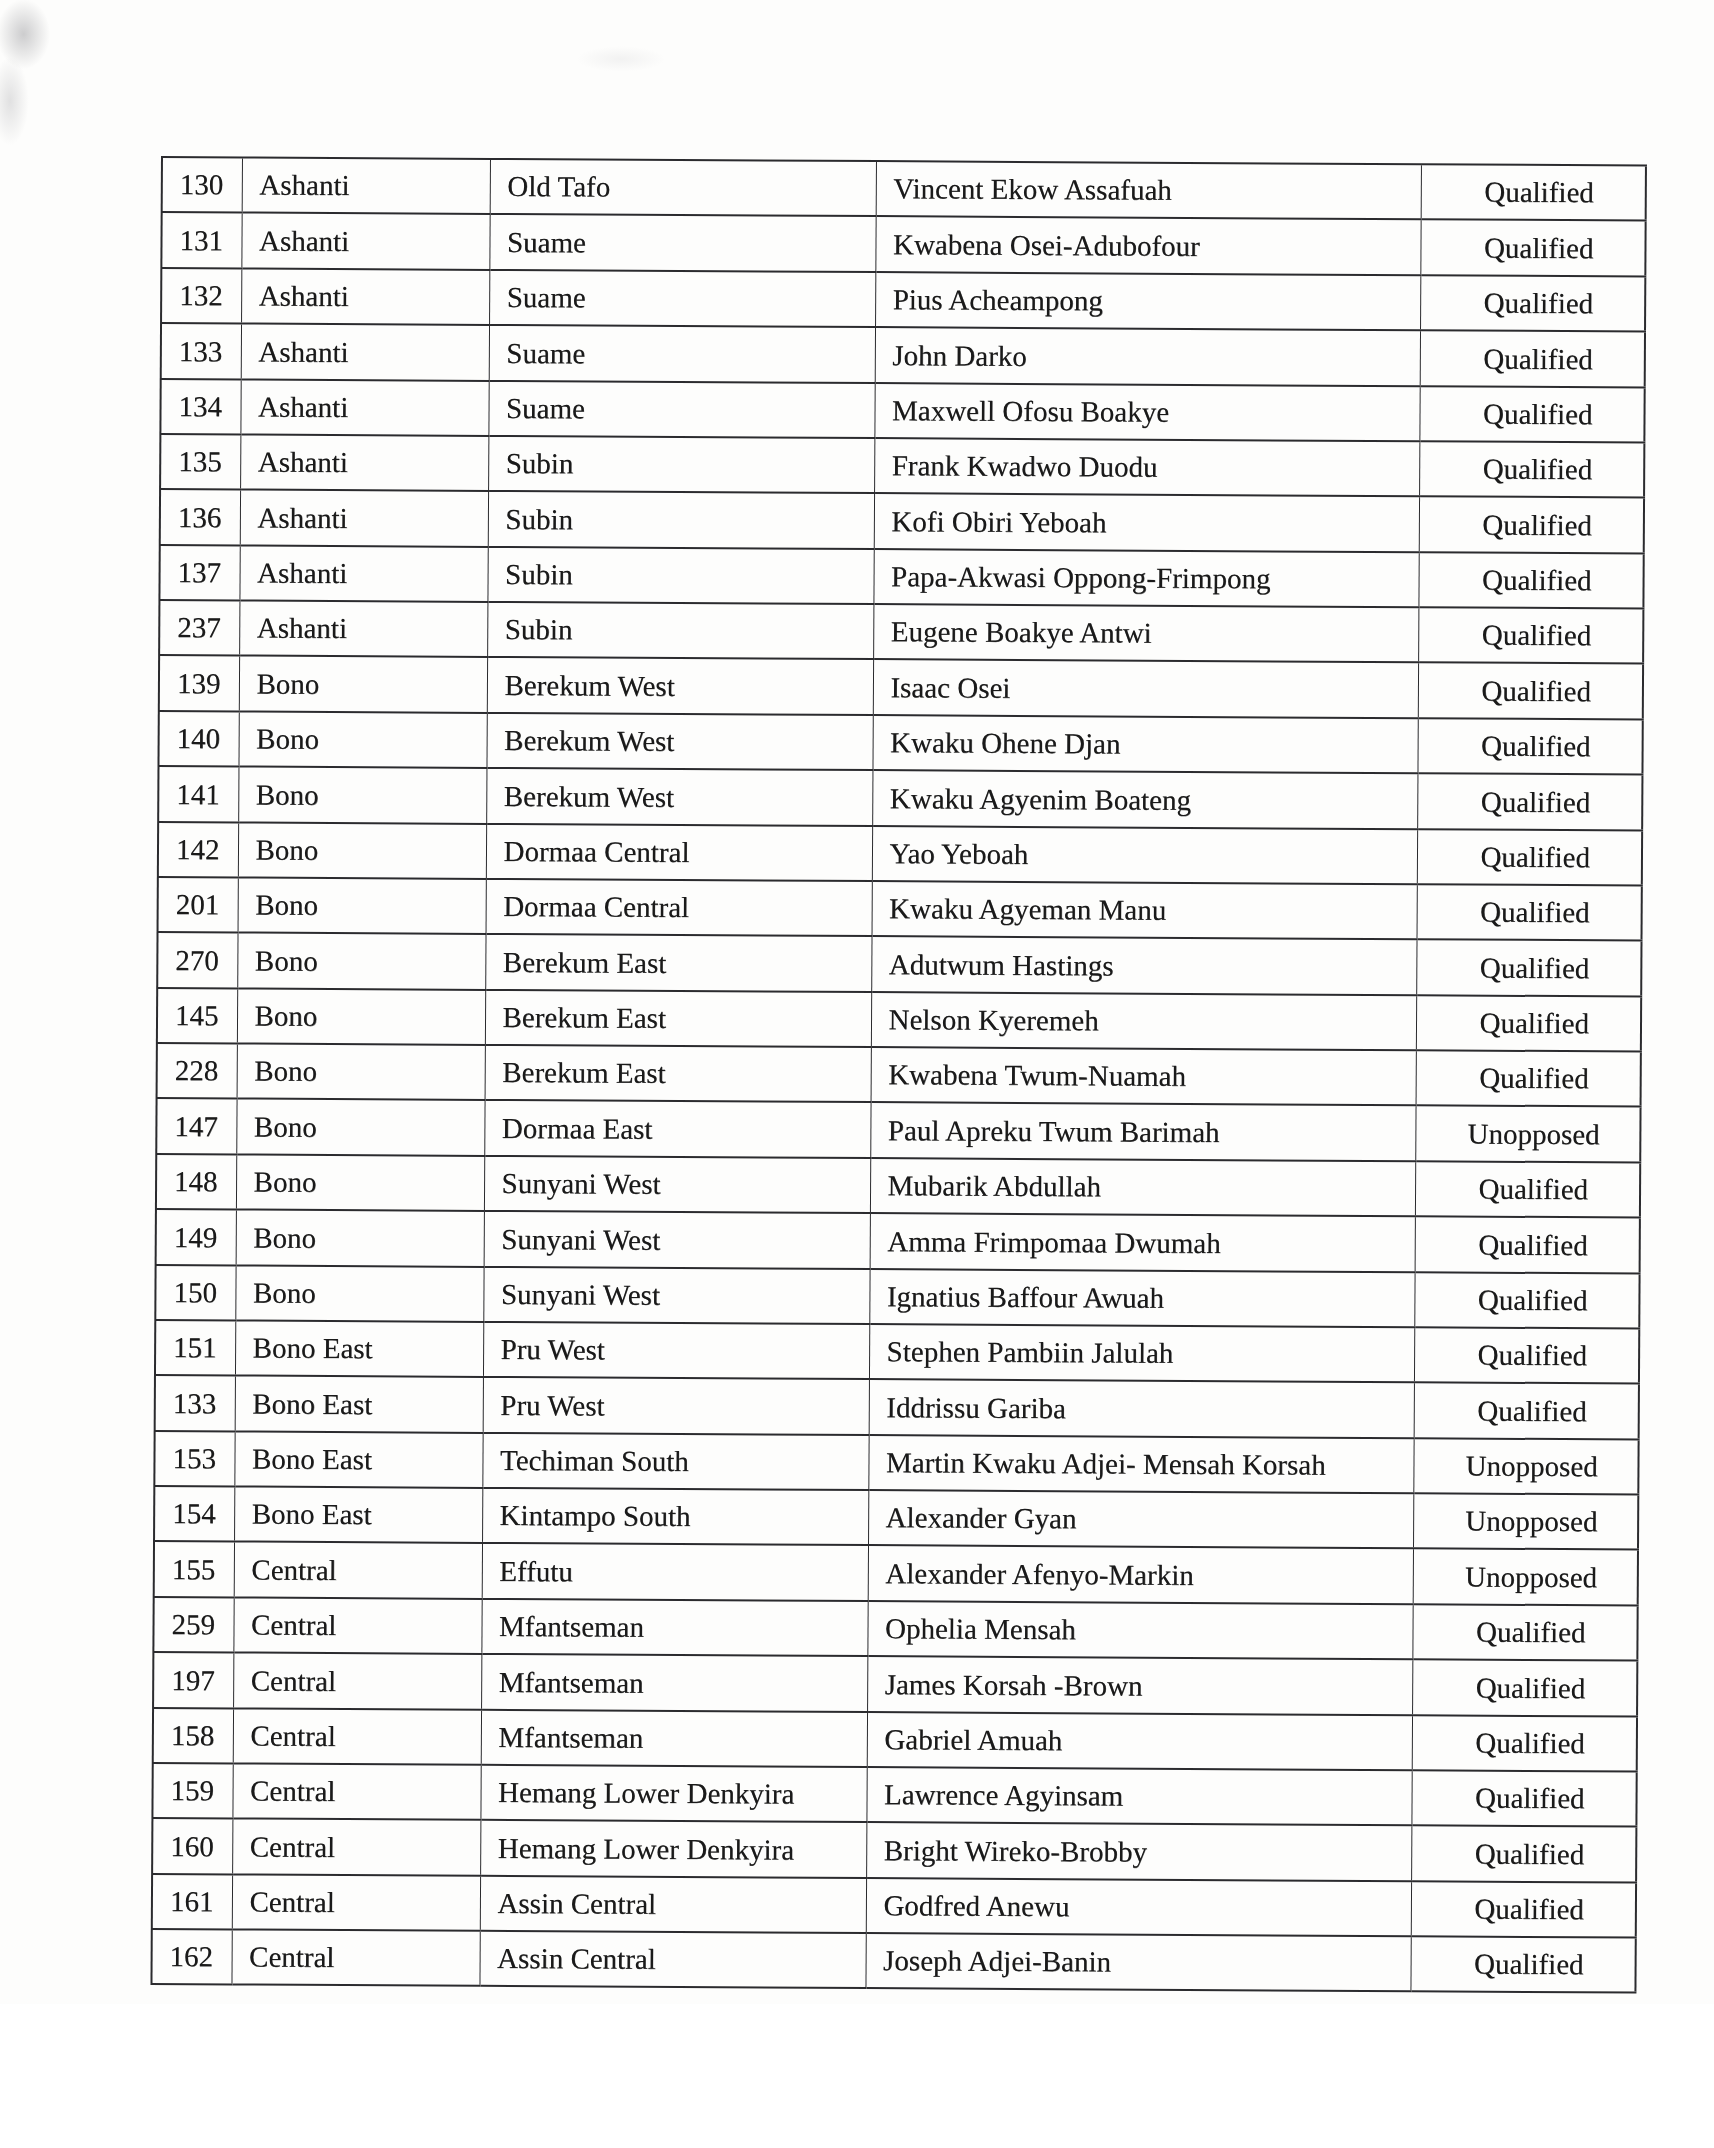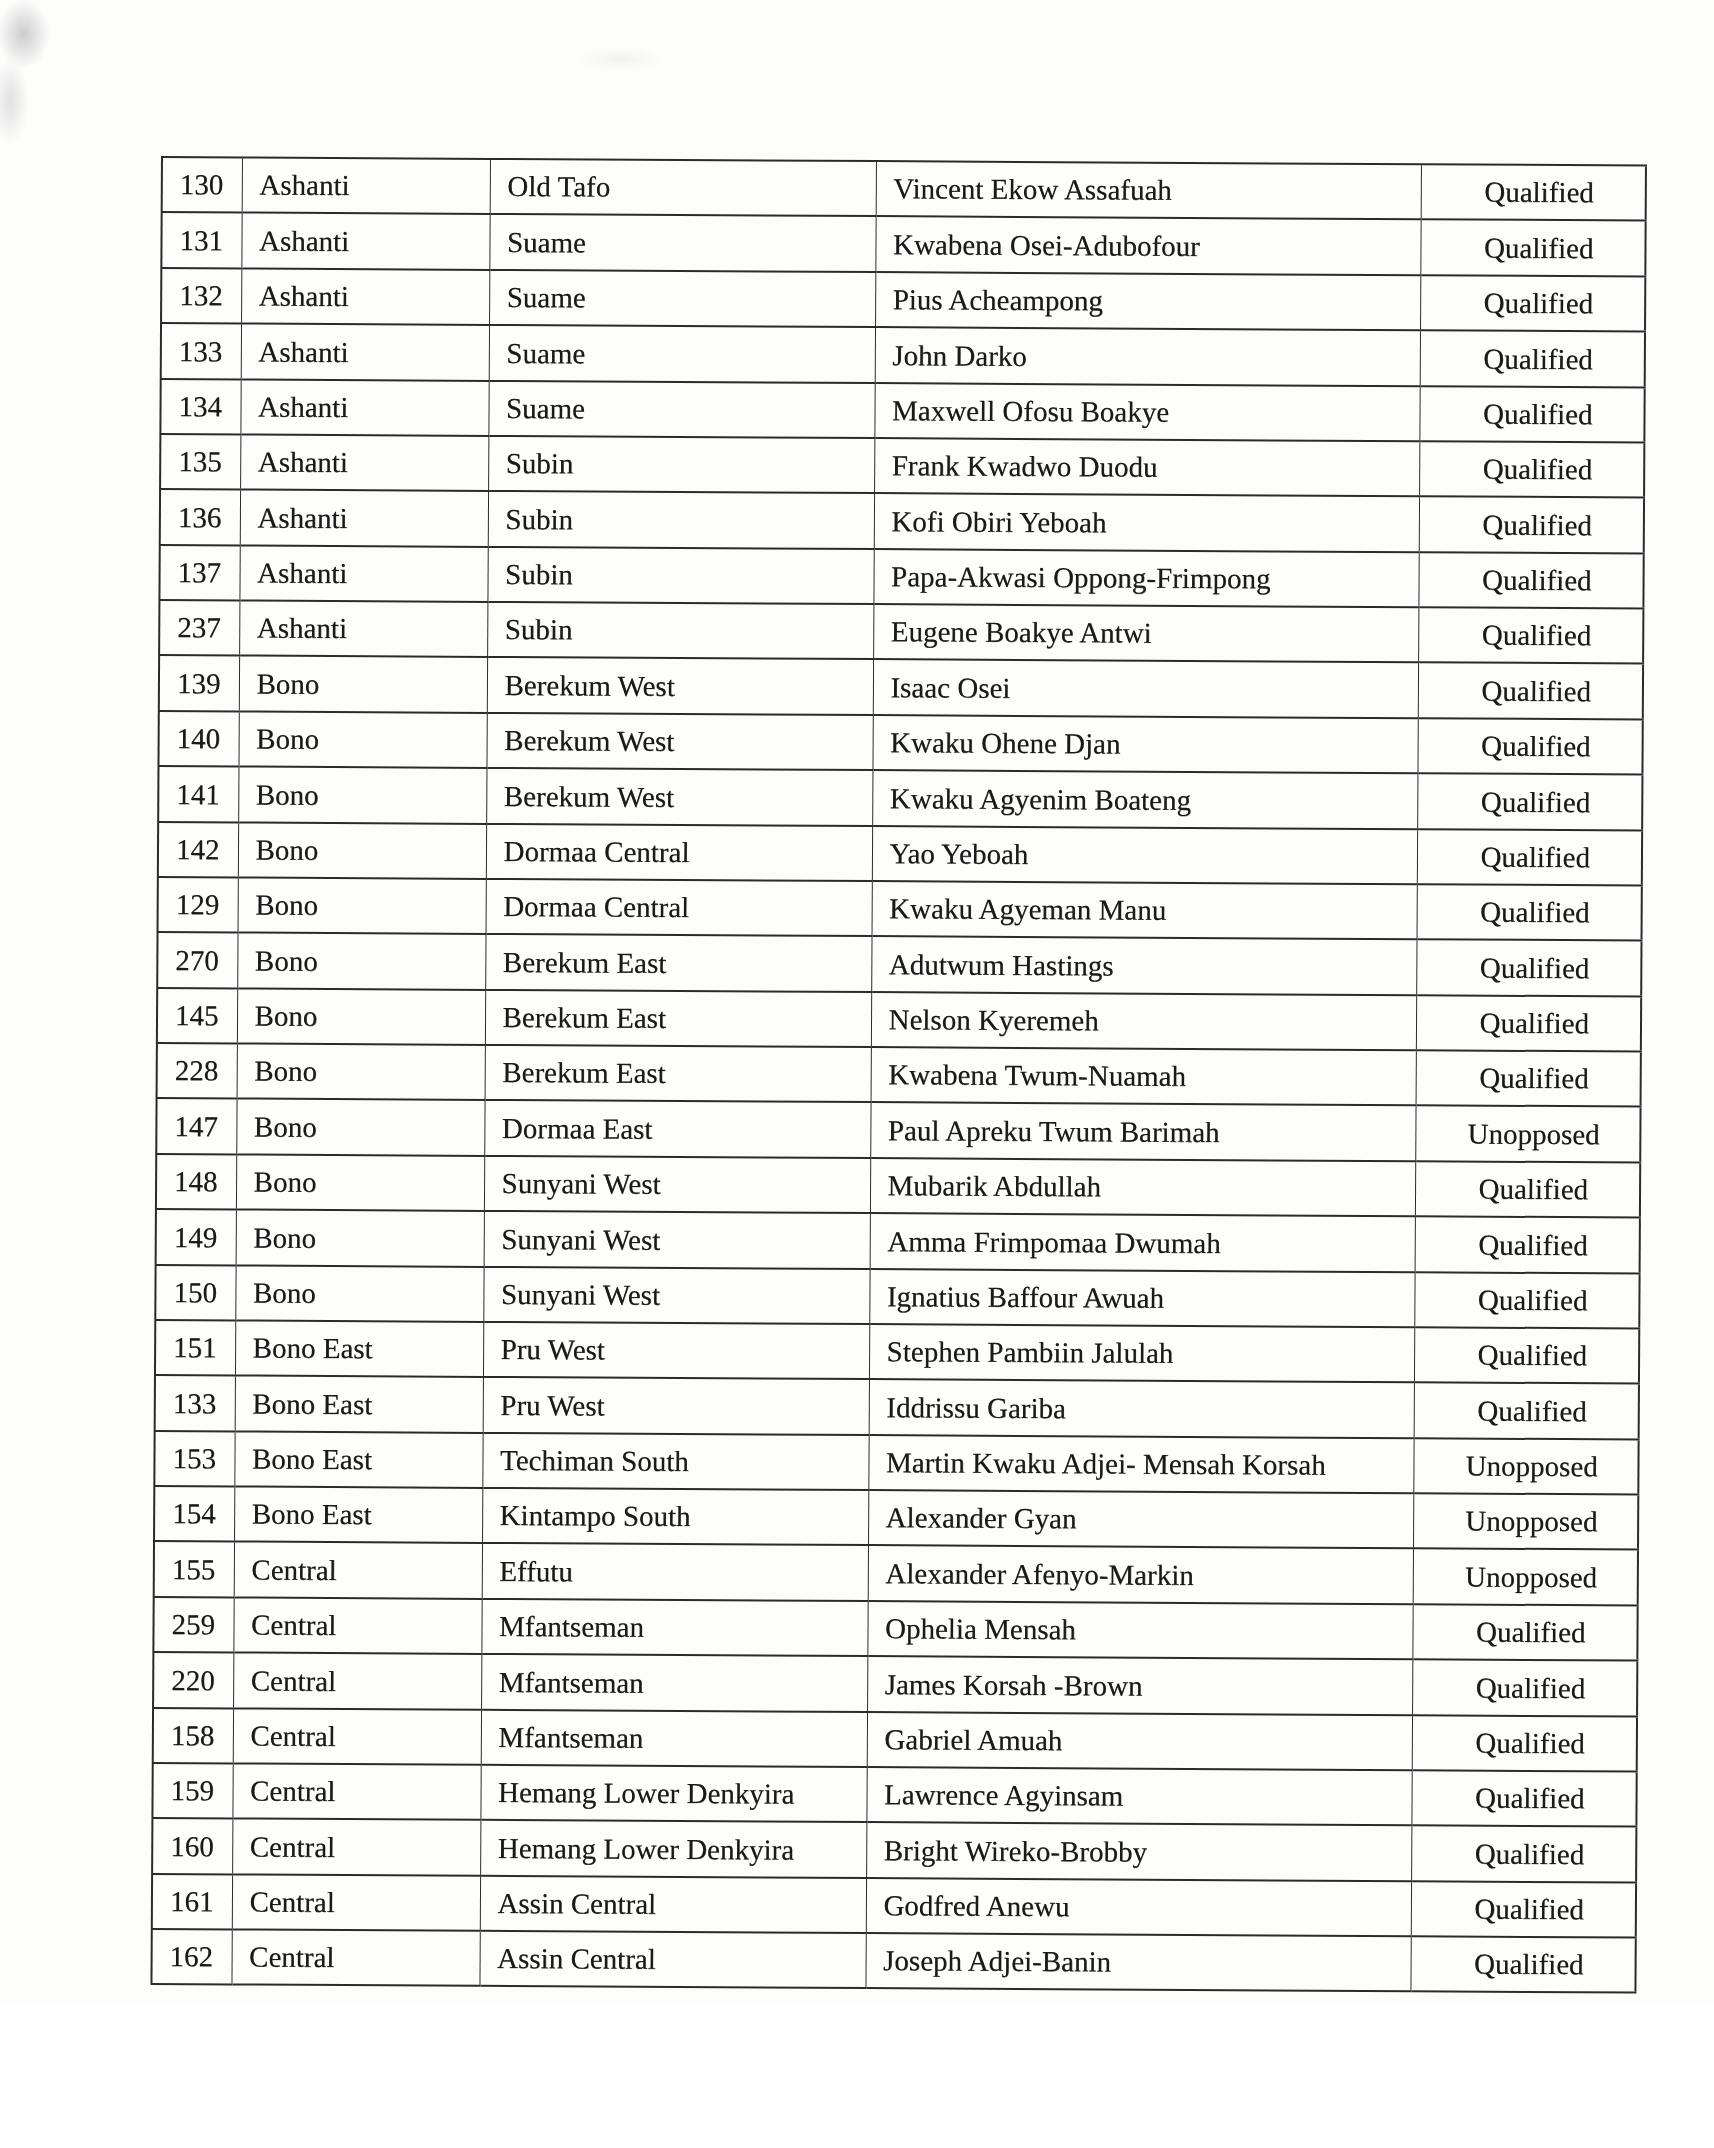--- a/index.html
+++ b/index.html
@@ -190,21 +190,21 @@
           <td class="cell-status">Qualified</td>
         </tr>
         <tr>
           <td class="cell-no">142</td>
           <td class="cell-region">Bono</td>
           <td class="cell-constituency">Dormaa Central</td>
           <td class="cell-name">Yao Yeboah</td>
           <td class="cell-status">Qualified</td>
         </tr>
         <tr>
-          <td class="cell-no">129</td>
+          <td class="cell-no">201</td>
           <td class="cell-region">Bono</td>
           <td class="cell-constituency">Dormaa Central</td>
           <td class="cell-name">Kwaku Agyeman Manu</td>
           <td class="cell-status">Qualified</td>
         </tr>
         <tr>
           <td class="cell-no">270</td>
           <td class="cell-region">Bono</td>
           <td class="cell-constituency">Berekum East</td>
           <td class="cell-name">Adutwum Hastings</td>
@@ -288,21 +288,21 @@
           <td class="cell-status">Unopposed</td>
         </tr>
         <tr>
           <td class="cell-no">259</td>
           <td class="cell-region">Central</td>
           <td class="cell-constituency">Mfantseman</td>
           <td class="cell-name">Ophelia Mensah</td>
           <td class="cell-status">Qualified</td>
         </tr>
         <tr>
-          <td class="cell-no">220</td>
+          <td class="cell-no">197</td>
           <td class="cell-region">Central</td>
           <td class="cell-constituency">Mfantseman</td>
           <td class="cell-name">James  Korsah -Brown</td>
           <td class="cell-status">Qualified</td>
         </tr>
         <tr>
           <td class="cell-no">158</td>
           <td class="cell-region">Central</td>
           <td class="cell-constituency">Mfantseman</td>
           <td class="cell-name">Gabriel Amuah</td>

